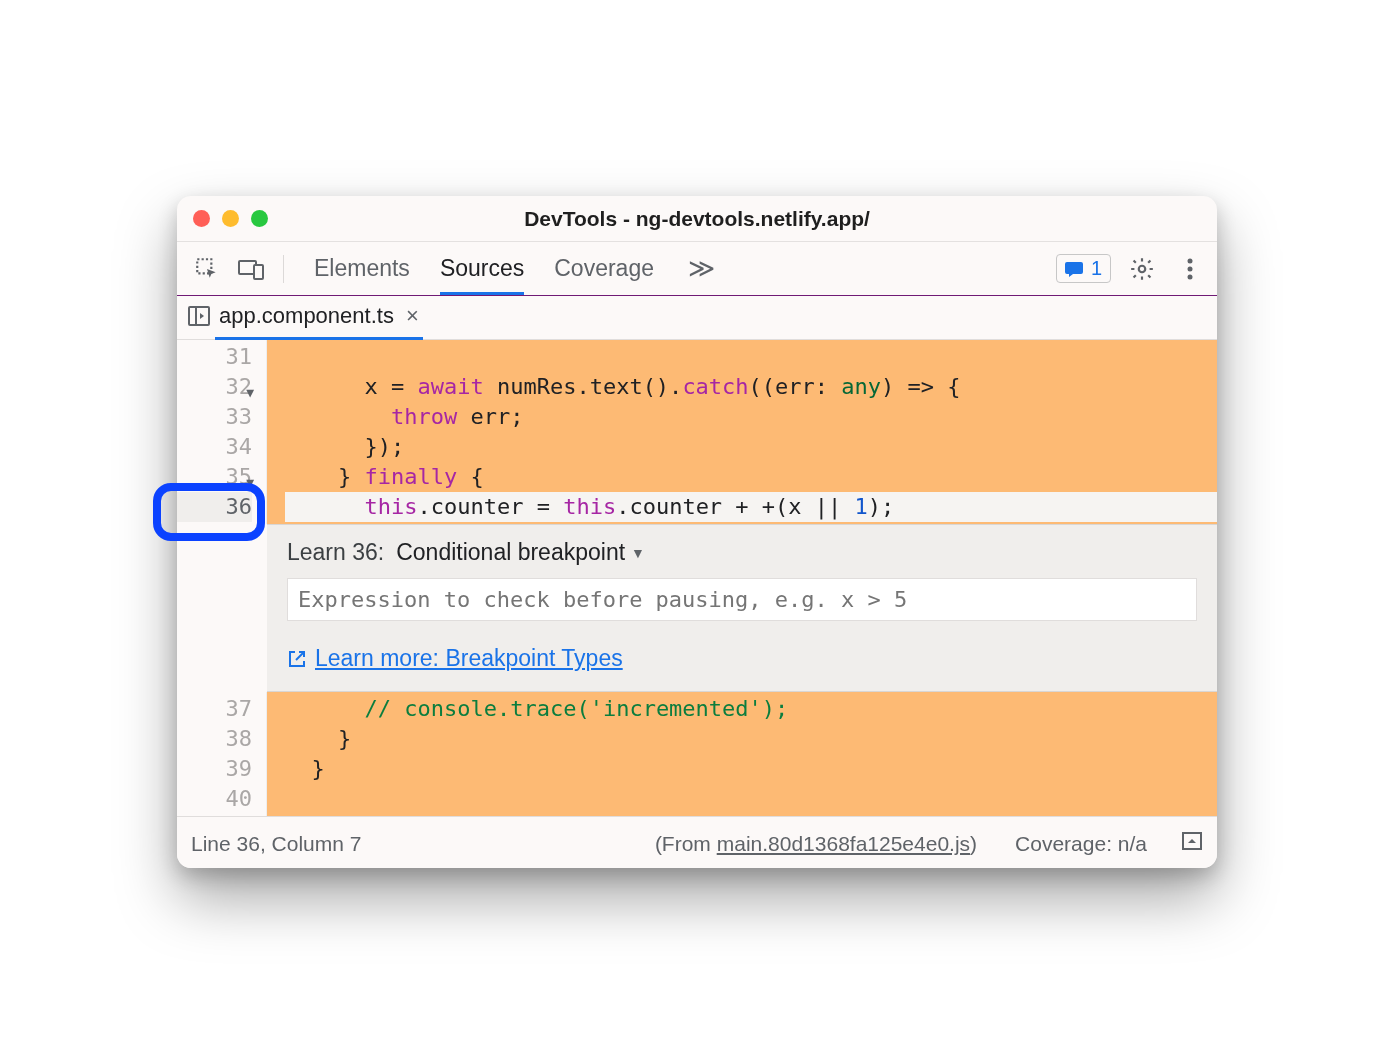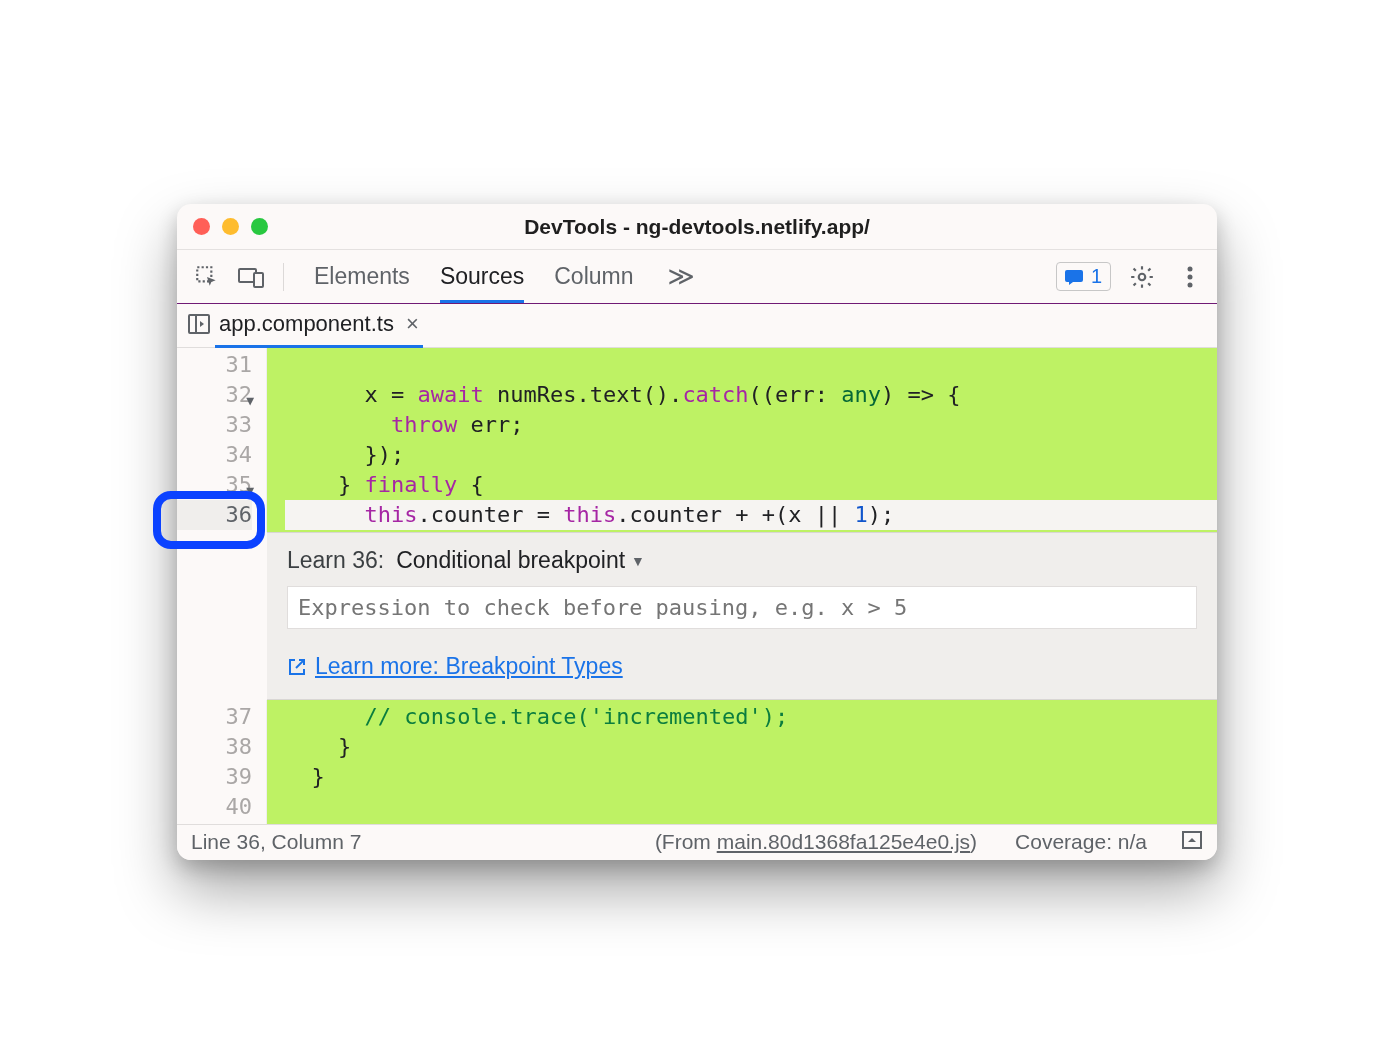--- a/index.html
+++ b/index.html
@@ -70,21 +70,21 @@
 }
 .panel-toggle { color: #5f6368; cursor: pointer; }
 .filetab {
   display: flex; align-items: center; gap: 8px;
   font-size: 22px; color: #202124;
   border-bottom: 3px solid #1a73e8; padding: 7px 4px 8px 4px;
 }
 .filetab-close { color: #5f6368; font-size: 22px; cursor: pointer; margin-left: 4px; }
 
 .editor {
-  display: flex; position: relative; background: #bef264;
+  display: flex; position: relative; background: #fdba74;
   font-family: Menlo, Consolas, monospace; font-size: 22px; line-height: 30px;
 }
 .gutter {
   width: 90px; text-align: right; color: #aaa7a6; padding: 2px 14px 2px 0;
   border-right: 1px solid #eee; user-select: none; background: #fcf9f8;
 }
 .gutter .ln { height: 30px; position: relative; }
 .gutter .ln.hl { background: #f0eeec; color: #5f6368; }
 .gutter .fold { position: absolute; right: -2px; top: 6px; color: #5f6368; font-size: 13px; }
 .code { flex: 1; padding: 2px 0 2px 18px; position: relative; overflow: hidden; }
@@ -114,22 +114,22 @@
   padding: 8px 10px; font-family: Menlo, monospace; font-size: 22px;
   color: #9aa0a6; outline: none;
 }
 .bp-link {
   display: inline-flex; align-items: center; gap: 8px; margin-top: 24px;
   color: #1a73e8; font-family: -apple-system, sans-serif; font-size: 23px;
   text-decoration: underline; cursor: pointer;
 }
 
 .statusbar {
-  height: 36px; border-top: 1px solid #e0dddc;
-  display: flex; align-items: center; padding: 6px 14px;
+  height: 52px; border-top: 1px solid #e0dddc;
+  display: flex; align-items: flex-end; padding: 12px 14px;
   font-size: 21px; color: #5f6368; gap: 20px;
   background: #fcf9f8;
   border-radius: 0 0 14px 14px;
 }
 .statusbar .from { margin-left: auto; }
 .statusbar .from a { color: #5f6368; text-decoration: underline; cursor: pointer; }
 .statusbar .cov { margin-left: 18px; }
 .statusbar .drawer { margin-left: 14px; cursor: pointer; color: #5f6368; }
 
 .highlight-ring {
@@ -165,21 +165,21 @@
     <div class="tb-icon">
       <svg width="28" height="24" viewBox="0 0 28 24" fill="none" stroke="#5f6368" stroke-width="2">
         <rect x="2" y="4" width="17" height="13" rx="1"></rect>
         <rect x="17" y="8" width="9" height="14" rx="1" fill="#fcf9f8"></rect>
       </svg>
     </div>
     <div class="tb-divider"></div>
     <div class="tabs">
       <div class="tab">Elements</div>
       <div class="tab active">Sources</div>
-      <div class="tab">Column</div>
+      <div class="tab">Coverage</div>
       <div class="more-tabs">≫</div>
     </div>
     <div class="tb-right">
       <div class="badge">
         <svg width="20" height="18" viewBox="0 0 20 18">
             <path d="M2 2 h14 a2 2 0 0 1 2 2 v8 a2 2 0 0 1 -2 2 h-8 l-4 3 v-3 h-2 a2 2 0 0 1 -2 -2 v-8 a2 2 0 0 1 2 -2 z"></path>
           </svg>
         <span>1</span>
       </div>
       <div class="gear">

